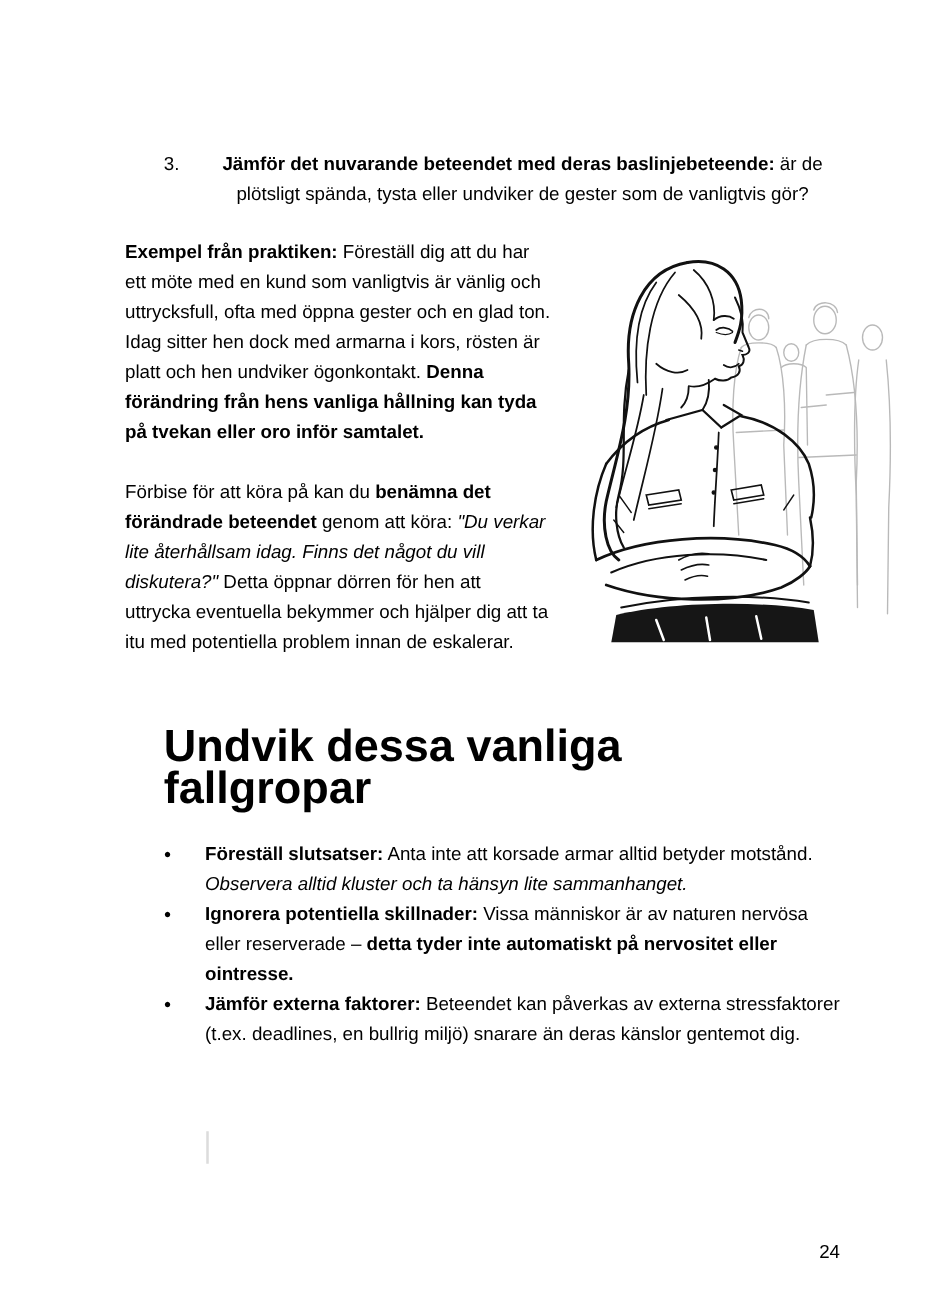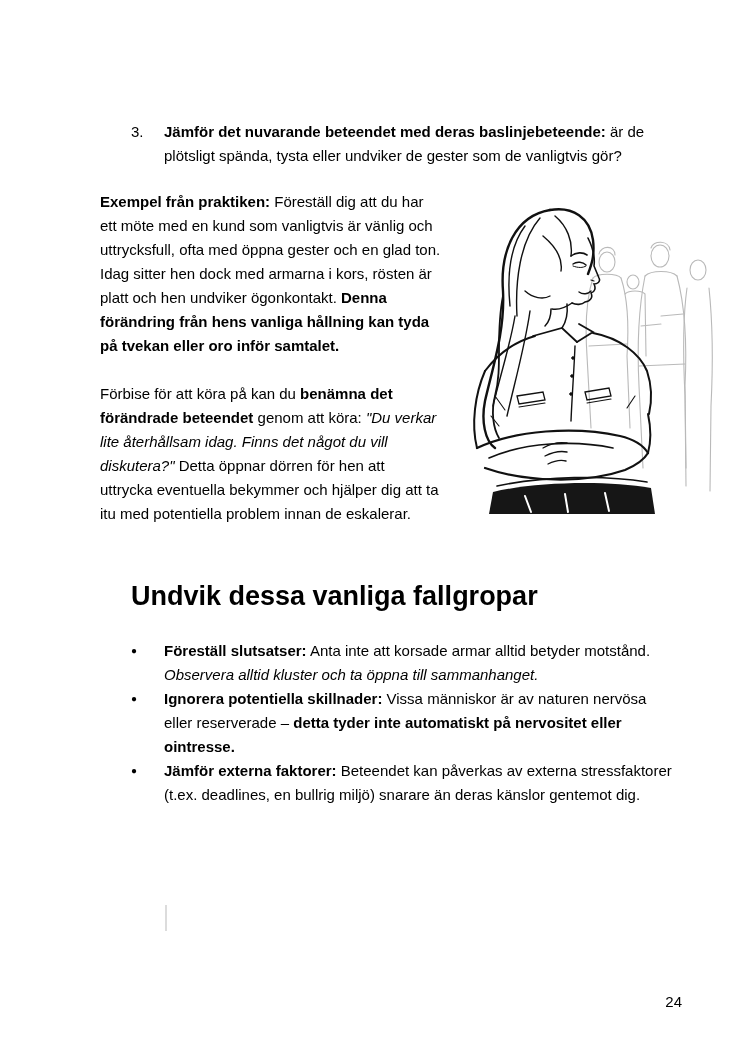--- a/index.html
+++ b/index.html
@@ -9,50 +9,50 @@
     margin:0 auto;
     background:#ffffff;
     font-family:"Liberation Sans","DejaVu Sans",sans-serif;
     font-size:15px;line-height:24px;color:#000;
     overflow:hidden;
   }
   .content{position:absolute;left:100px;top:120px;width:572px;}
   
   .num-item{display:flex;margin-left:31px;margin-bottom:22px;}
   .num-item .marker{width:33px;flex:0 0 33px;}
-  .num-item .li-text{flex:1;}
+  .num-item .li-text{flex:1;text-align:center;}
   b{font-weight:bold;}
   i{font-style:italic;}
   p{margin:12px 0 24px 0;}
   
   .illustration{
     float:right;
     width:261px;height:318px;
     margin:6px -44px 10px 14px;
     overflow:visible;
   }
   .illustration svg{display:block;width:261px;height:318px;}
   
   h1.section-heading{
-    font-size:27px;line-height:33px;font-weight:bold;
+    font-size:36px;line-height:33px;font-weight:bold;
     margin:30px 0 26px 31px;color:#000;letter-spacing:0;
   }
   
   ul.bullets{list-style:none;margin:0;padding:0 0 0 31px;}
   ul.bullets li{display:flex;}
   ul.bullets .bullet{width:33px;flex:0 0 33px;font-size:10px;line-height:24px;}
   ul.bullets .li-text{flex:1;}
   
   .text-cursor{
     position:absolute;left:165px;top:905px;
     width:2px;height:26px;background:#dcdcdc;
   }
   
   .page-number{
-    position:absolute;right:58px;top:990px;
+    position:absolute;right:68px;top:990px;
     font-size:15px;line-height:24px;color:#000;
   }
   .clear{clear:both;}
 </style>
 </head>
 <body>
 
 <div class="page">
   <div class="content">
 
@@ -144,21 +144,21 @@
       <p><span>Förbise för att köra på kan du </span><b>benämna det förändrade beteendet</b><span> genom att köra: </span><i>"Du verkar lite återhållsam idag. Finns det något du vill diskutera?"</i><span> Detta öppnar dörren för hen att uttrycka eventuella bekymmer och hjälper dig att ta itu med potentiella problem innan de eskalerar.</span></p>
 
       <div class="clear"></div>
     </div>
 
     <h1 class="section-heading">Undvik dessa vanliga fallgropar</h1>
 
     <ul class="bullets">
       <li>
         <span class="bullet">●</span>
-        <div class="li-text"><b>Föreställ slutsatser:</b><span> Anta inte att korsade armar alltid betyder motstånd. </span><i>Observera alltid kluster och ta öppna till sammanhanget.</i></div>
+        <div class="li-text"><b>Föreställ slutsatser:</b><span> Anta inte att korsade armar alltid betyder motstånd. </span><i>Observera alltid kluster och ta hänsyn lite sammanhanget.</i></div>
       </li>
       <li>
         <span class="bullet">●</span>
         <div class="li-text"><b>Ignorera potentiella skillnader:</b><span> Vissa människor är av naturen nervösa eller reserverade – </span><b>detta tyder inte automatiskt på nervositet eller ointresse.</b></div>
       </li>
       <li>
         <span class="bullet">●</span>
         <div class="li-text"><b>Jämför externa faktorer:</b><span> Beteendet kan påverkas av externa stressfaktorer (t.ex. deadlines, en bullrig miljö) snarare än deras känslor gentemot dig.</span></div>
       </li>
     </ul>

